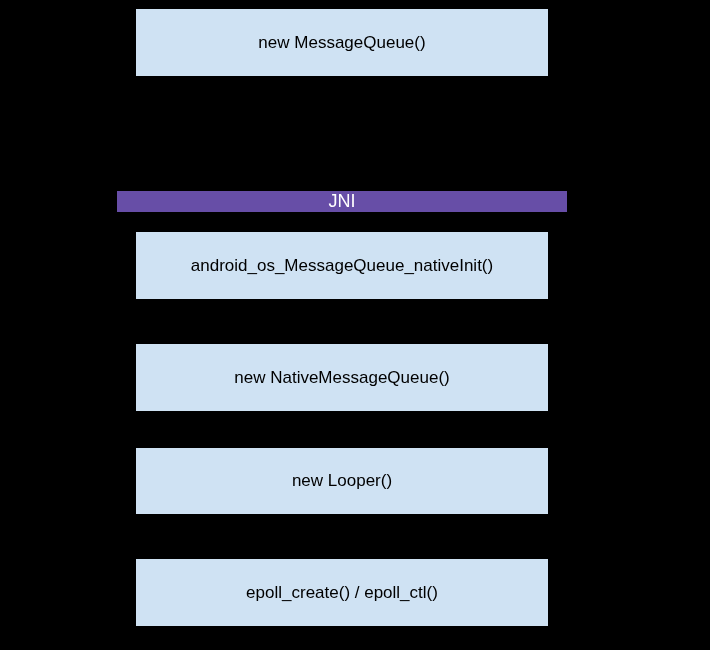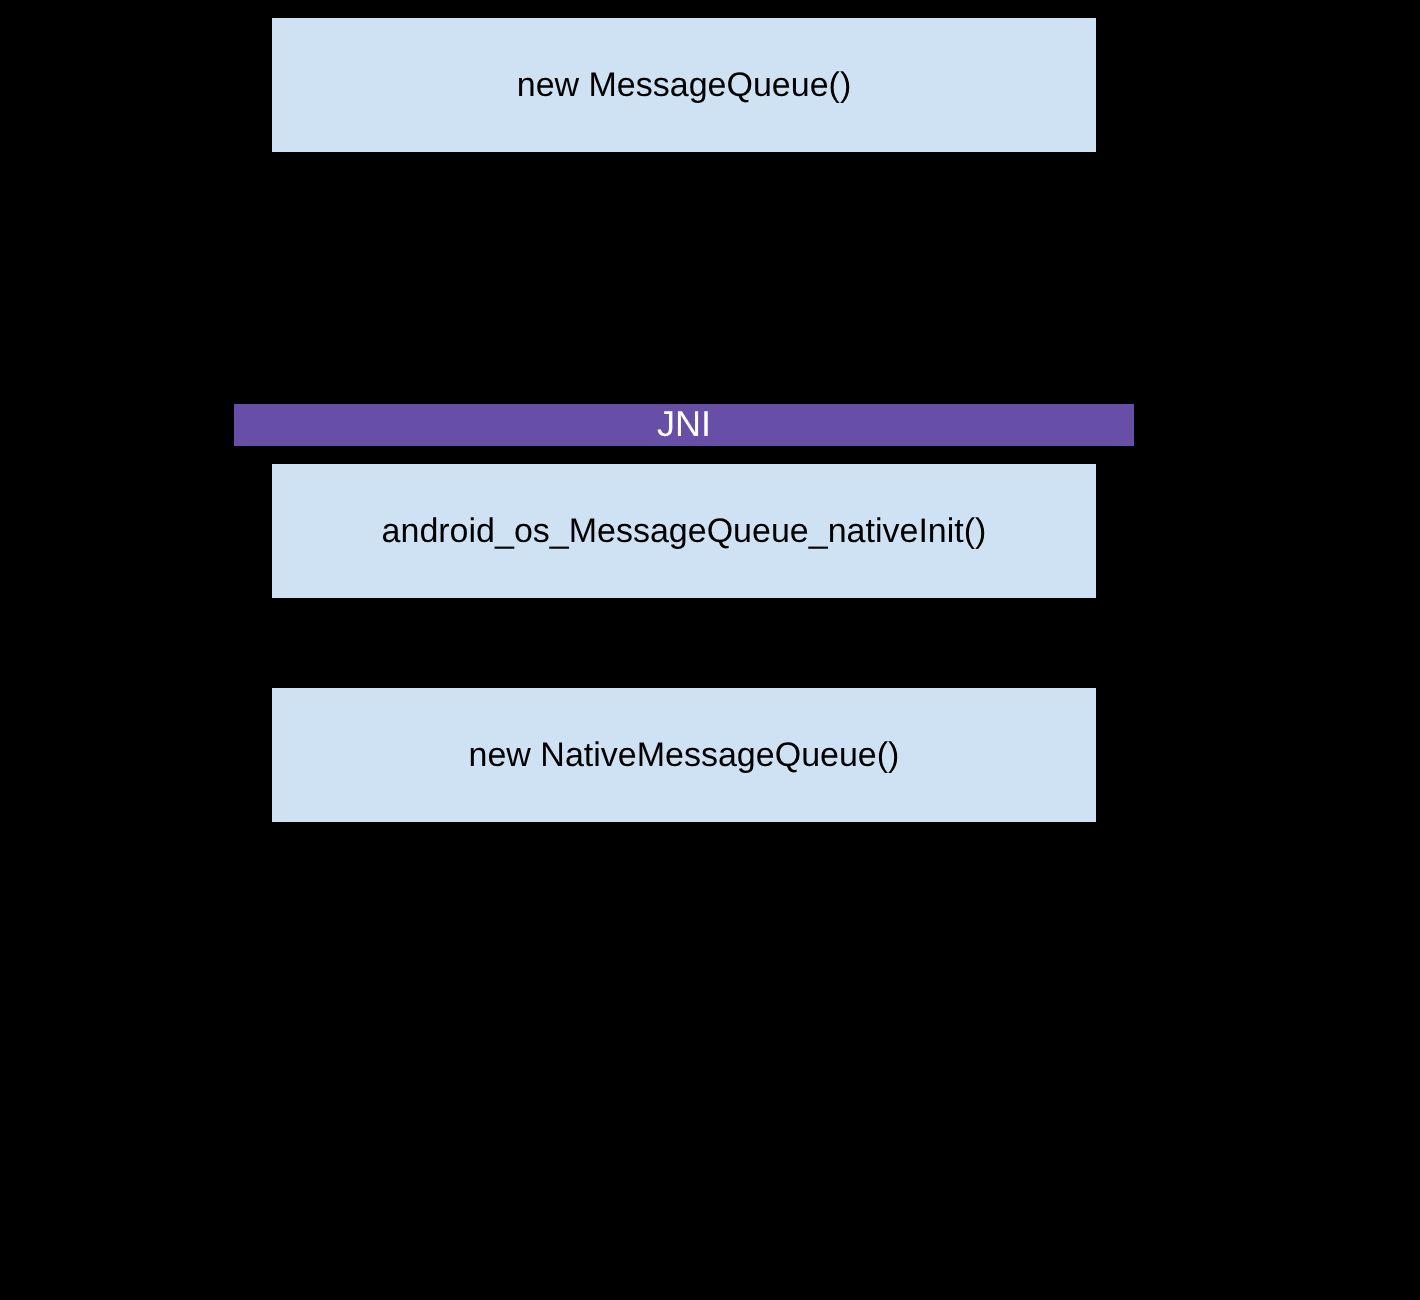--- a/index.html
+++ b/index.html
@@ -36,21 +36,21 @@
   }
   .node-0 { top: 8px; }
   .node-1 { top: 104px; height: 68px; }
   .node-2 { top: 231px; }
   .node-3 { top: 343px; }
   .node-4 { top: 447px; height: 68px; }
   .node-5 { top: 558px; }
   .jni-divider {
     position: absolute;
     left: 117px;
-    top: 202px;
+    top: 191px;
     width: 450px;
     height: 21px;
     box-sizing: border-box;
     background: var(--divider-fill, #674ea7);
     color: var(--divider-text, #fff);
     font-size: 18px;
     line-height: 21px;
     display: flex;
     align-items: center;
     justify-content: center;
@@ -72,15 +72,21 @@
   </div>
 
   <div class="node node-3">
     <span>new NativeMessageQueue()</span>
   </div>
 
   <div class="node node-2">
     <span>android_os_MessageQueue_nativeInit()</span>
   </div>
 
+  <div class="node node-4">
+    <span>new Looper()</span>
+  </div>
 
+  <div class="node node-5">
+    <span>epoll_create() / epoll_ctl()</span>
+  </div>
 
 </div>
 
 </body></html>

